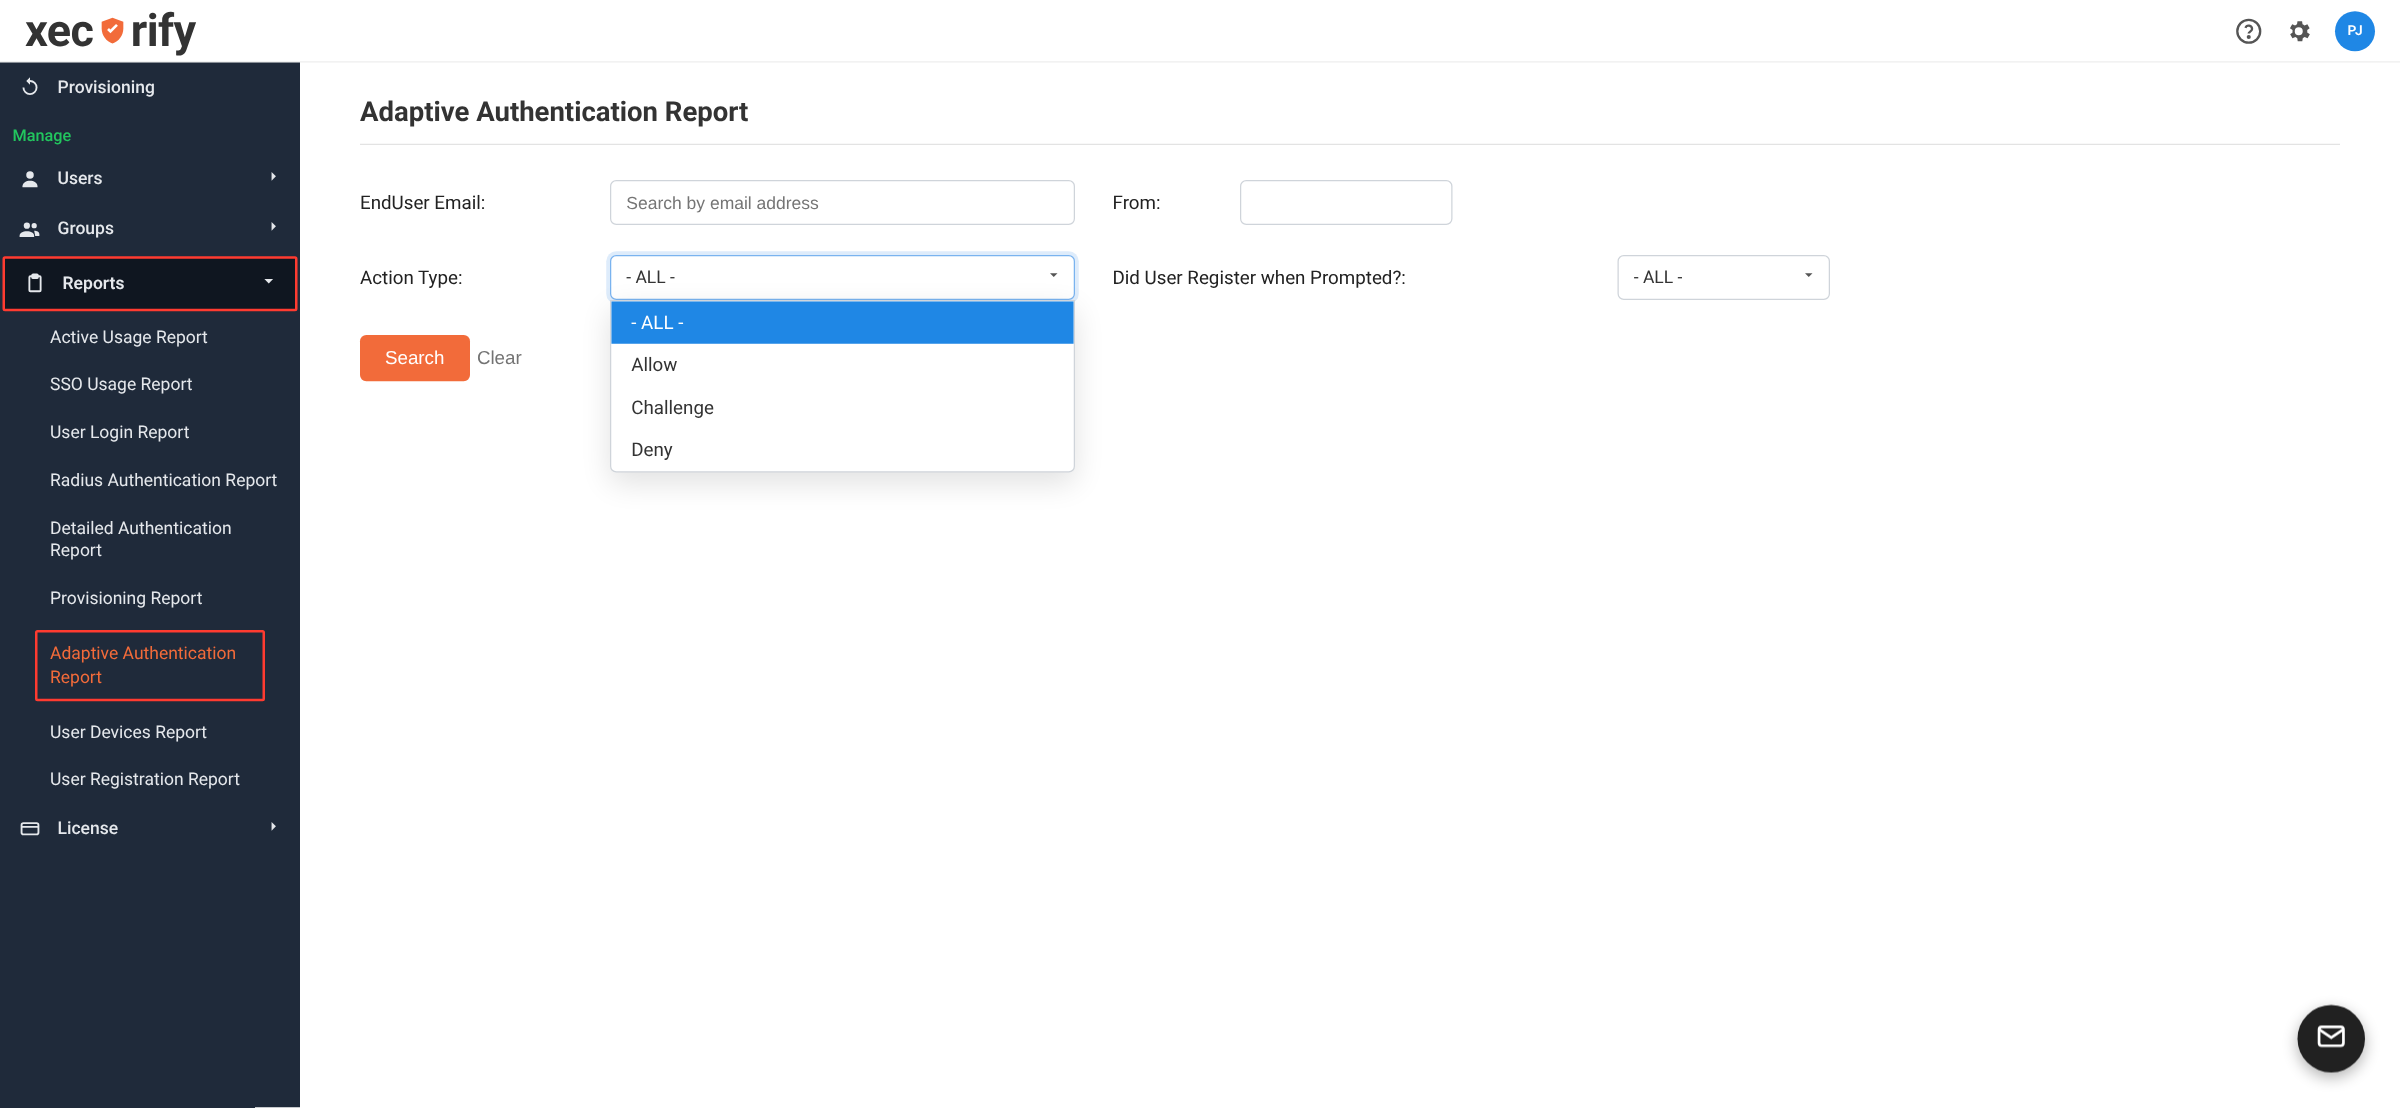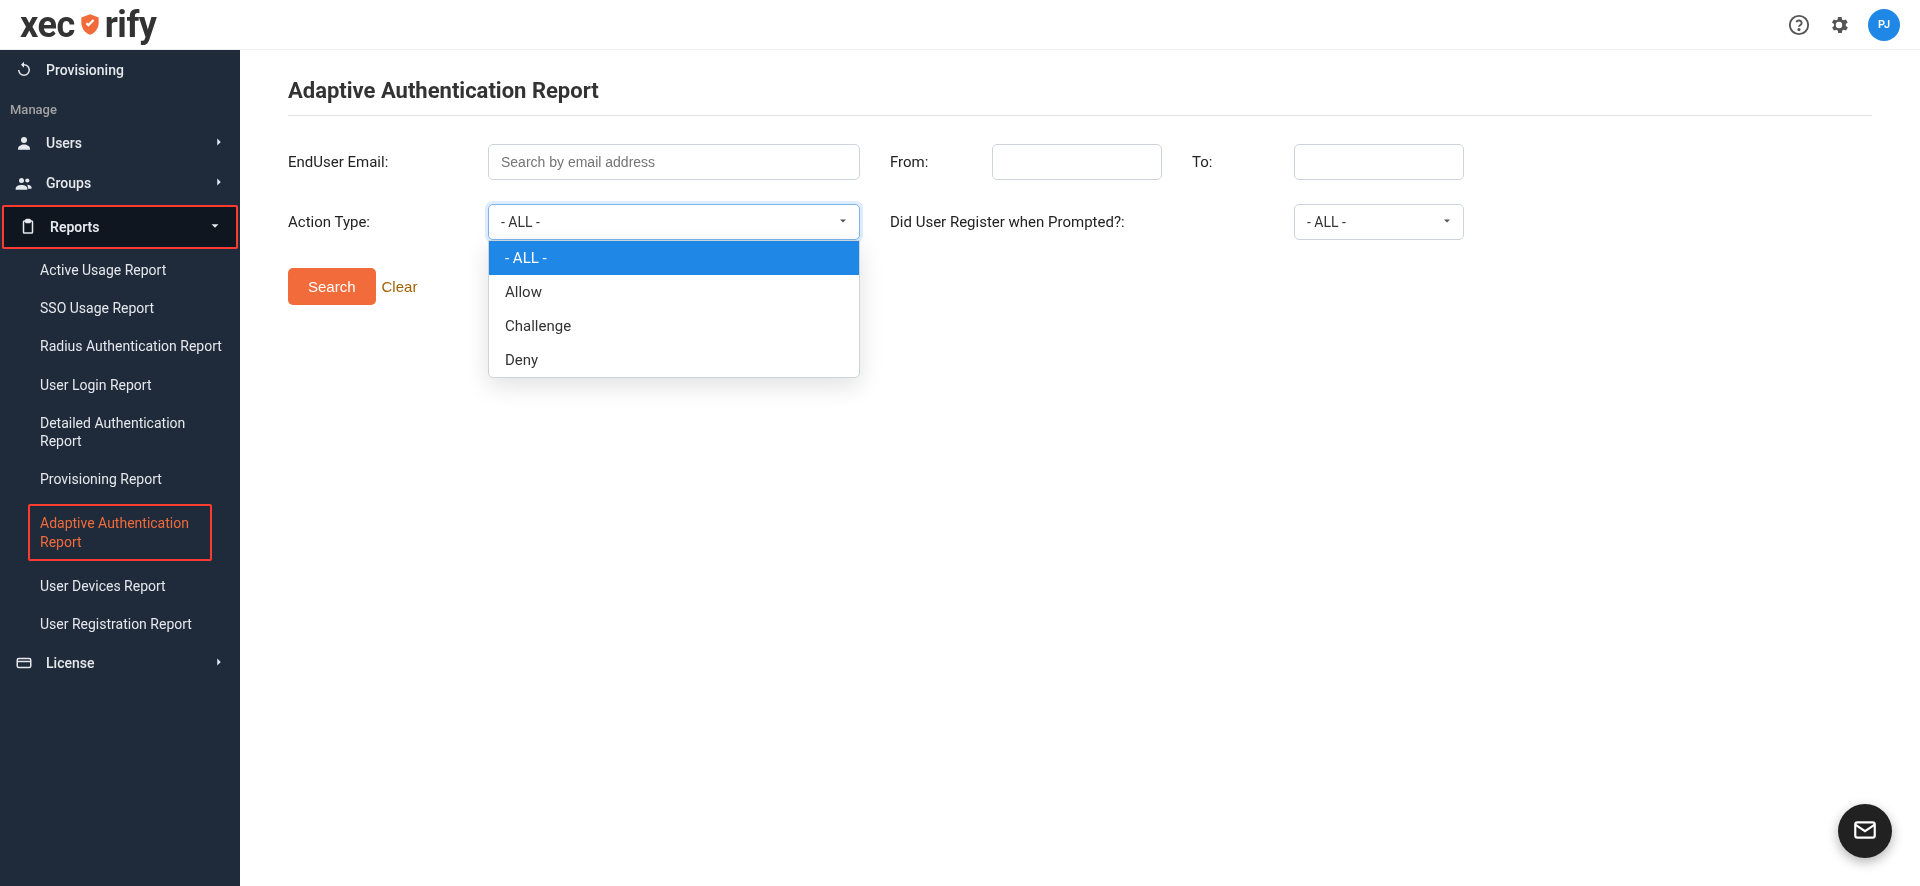--- a/index.html
+++ b/index.html
@@ -9,21 +9,21 @@
   .logo .shield { display: inline-flex; margin: 0 2px; }
   .topbar-right { display: flex; align-items: center; gap: 18px; }
   .topbar-icon { width: 22px; height: 22px; display: flex; align-items: center; justify-content: center; color: #555; cursor: pointer; }
   .avatar { width: 32px; height: 32px; border-radius: 50%; background: #1f87e5; color: #fff; display: flex; align-items: center; justify-content: center; font-weight: 600; font-size: 11px; cursor: pointer; }
 
   .layout { display: flex; height: calc(100vh - 50px); }
   .sidebar { width: 240px; background: #1f2a3a; color: #e5e8ec; display: flex; flex-direction: column; overflow-y: auto; }
   .sidebar::-webkit-scrollbar { width: 6px; }
   .sidebar::-webkit-scrollbar-thumb { background: #455164; border-radius: 3px; }
   .nav-item { display: flex; align-items: center; gap: 12px; padding: 10px 14px; cursor: pointer; font-weight: 500; position: relative; }
-  .nav-item.section-label { font-size: 13px; color: #a3a3a3; cursor: default; padding: 12px 10px 6px; }
+  .nav-item.section-label { font-size: 13px; color: #22c55e; cursor: default; padding: 12px 10px 6px; }
   .nav-item .nav-icon { width: 20px; height: 20px; display: flex; align-items: center; justify-content: center; flex-shrink: 0; }
   .nav-item .chevron { margin-left: auto; }
   .nav-item.highlight-red { border: 2px solid #ff3b30; margin: 2px; border-radius: 2px; background: #0f1620; }
   .sub-item { padding: 10px 14px 10px 40px; cursor: pointer; font-size: 14px; font-weight: 400; line-height: 1.3; }
   .sub-item.active { color: #f26b3a; border: 2px solid #ff3b30; margin: 6px 28px 6px 28px; padding: 8px 10px; border-radius: 2px; }
 
   .main { flex: 1; padding: 28px 48px; overflow-y: auto; position: relative; }
   .page-title { font-size: 22px; font-weight: 700; margin-bottom: 12px; }
   .title-divider { border-bottom: 1px solid #e3e3e3; margin-bottom: 28px; }
 
@@ -40,21 +40,21 @@
   .select-box.mid { width: 170px; }
   .select-box.open { border-color: #7ab3ef; box-shadow: 0 0 0 3px rgba(122,179,239,0.25); }
   .select-caret { position: absolute; right: 10px; color: #555; pointer-events: none; }
 
   .dropdown { position: absolute; width: 372px; background: #fff; border: 1px solid #cfd4da; border-radius: 0 0 5px 5px; box-shadow: 0 8px 24px rgba(0,0,0,0.12); overflow: hidden; z-index: 10; }
   .dropdown-item { padding: 8px 16px; cursor: pointer; font-size: 15px; }
   .dropdown-item.selected { background: #1f87e5; color: #fff; }
 
   .button-row { margin-top: 28px; display: flex; gap: 6px; align-items: center; }
   .btn-primary { background: #f26b3a; color: #fff; border: none; border-radius: 5px; padding: 10px 20px; font-size: 15px; font-weight: 500; cursor: pointer; }
-  .btn-link { background: none; border: none; color: #a16207; font-size: 15px; cursor: pointer; }
+  .btn-link { background: none; border: none; color: #737373; font-size: 15px; cursor: pointer; }
 
   .fab { position: fixed; right: 28px; bottom: 28px; width: 54px; height: 54px; border-radius: 50%; background: #212121; color: #fff; display: flex; align-items: center; justify-content: center; cursor: pointer; box-shadow: 0 4px 12px rgba(0,0,0,0.3); }
 </style>
 </head>
 <body>
 
 <div class="topbar">
   <div class="logo">
     <span>xec</span>
     <span class="shield">
@@ -138,22 +138,22 @@
       <span style="font-weight:600">Reports</span>
       <span class="chevron">
         <svg width="14" height="14" viewBox="0 0 24 24" fill="currentColor">
             <path d="M6 9l6 6 6-6z"></path>
           </svg>
       </span>
     </div>
 
     <div class="sub-item">Active Usage Report</div>
     <div class="sub-item">SSO Usage Report</div>
+    <div class="sub-item">User Login Report</div>
     <div class="sub-item">Radius Authentication Report</div>
-    <div class="sub-item">User Login Report</div>
     <div class="sub-item">Detailed Authentication Report</div>
     <div class="sub-item">Provisioning Report</div>
     <div class="sub-item active">Adaptive Authentication Report</div>
     <div class="sub-item">User Devices Report</div>
     <div class="sub-item">User Registration Report</div>
 
     <div class="nav-item">
       <span class="nav-icon">
         <svg width="18" height="18" viewBox="0 0 24 24" fill="none" stroke="currentColor" stroke-width="2">
             <rect x="3" y="6" width="18" height="12" rx="2"></rect>
@@ -179,24 +179,20 @@
         <div class="filter-group">
           <div class="filter-label">EndUser Email:</div>
           <input class="text-input wide" placeholder="Search by email address" style="">
         </div>
         <div style="width:30px"></div>
         <div class="filter-group">
           <div class="filter-label narrow">From:</div>
           <input class="text-input date" style="">
         </div>
         <div style="width:30px"></div>
-        <div class="filter-group">
-          <div class="filter-label narrow">To:</div>
-          <input class="text-input date" style="">
-        </div>
       </div>
 
       <div class="filter-row" style="position:relative">
         <div class="filter-group" style="position:relative">
           <div class="filter-label">Action Type:</div>
           <div class="select-box wide open">
             <span>- ALL -</span>
             <span class="select-caret">
               <svg width="12" height="12" viewBox="0 0 24 24" fill="currentColor">
                   <path d="M6 9l6 6 6-6z"></path>

